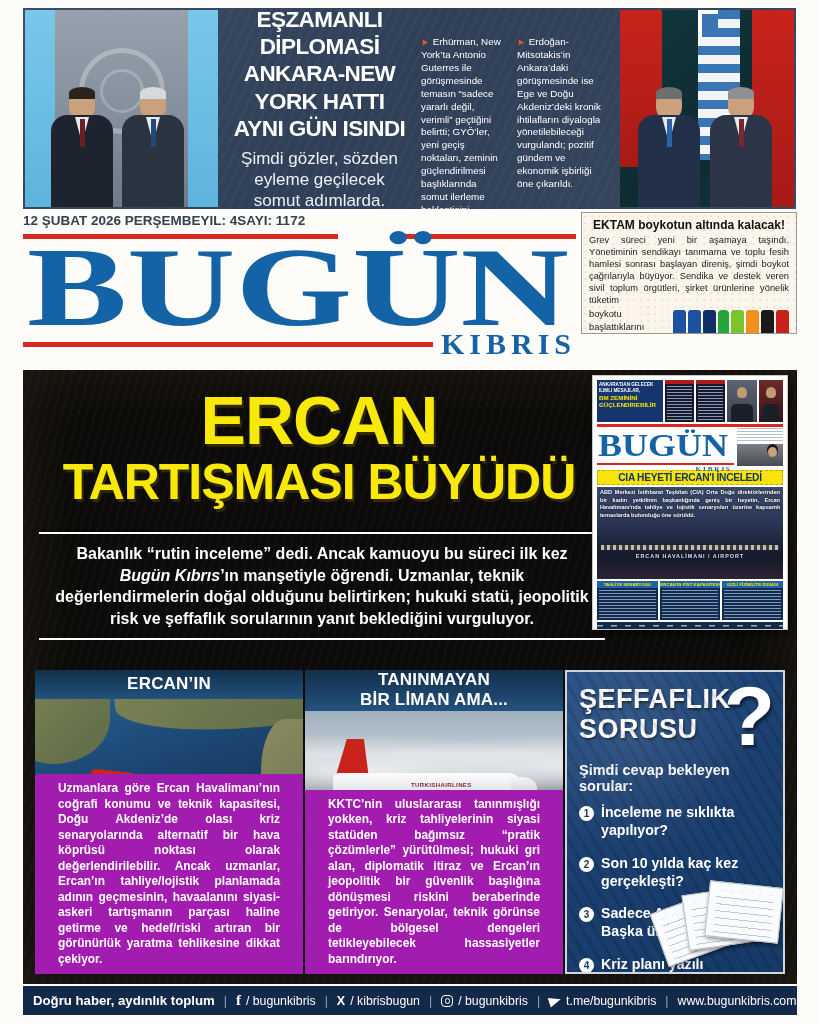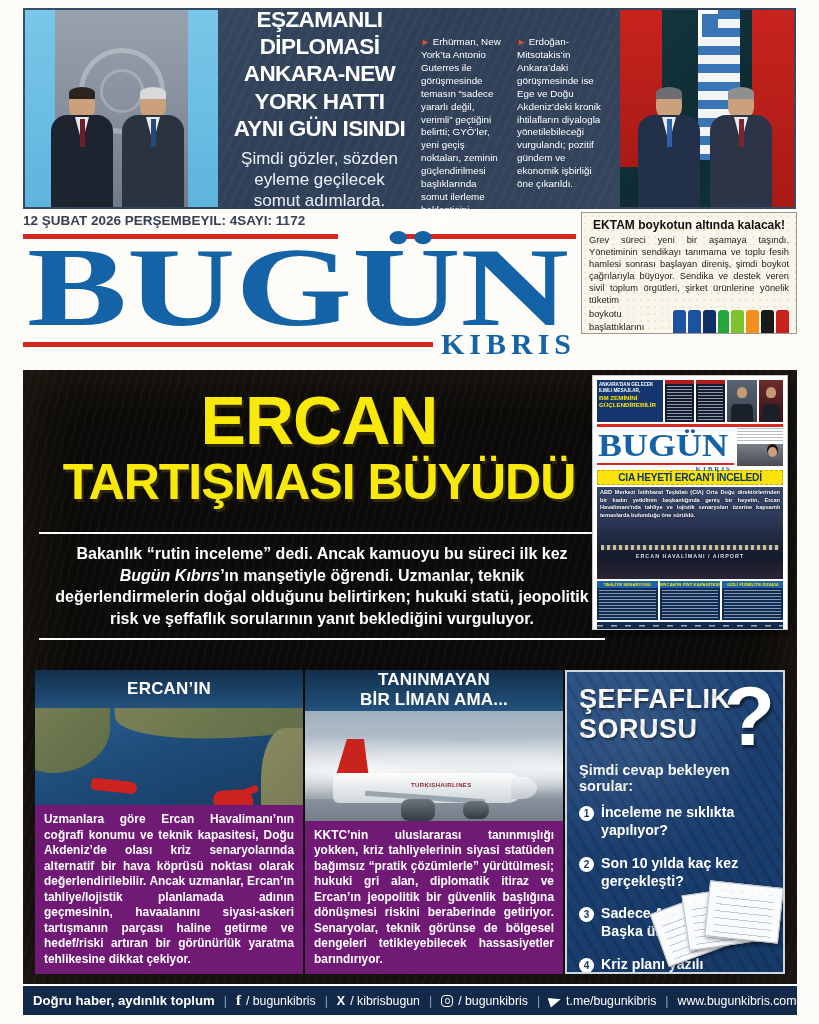--- a/index.html
+++ b/index.html
@@ -123,22 +123,22 @@
   .colimg{position:relative;overflow:hidden;}
   .map{height:138px;background:linear-gradient(160deg,#2b6093 0%,#1d4a77 50%,#163a60 100%);}
   .land{position:absolute;background:linear-gradient(135deg,#7a8156,#5d6b45);}
   .land.turkey{left:30%;top:-22px;width:85%;height:52px;border-radius:0 0 40% 55%;transform:rotate(-4deg);}
   .land.east{right:-18px;top:20px;width:60px;height:130px;border-radius:40% 0 0 30%;background:linear-gradient(135deg,#8a8a60,#6d7450);}
   .land.greece{left:-20px;top:-10px;width:95px;height:75px;border-radius:0 0 60% 40%;}
   .isl{position:absolute;background:#cc2320;}
   .isl.crete{left:56px;top:72px;width:46px;height:12px;border-radius:6px 10px 8px 6px;transform:rotate(6deg);}
   .isl.cyprus{left:178px;top:82px;width:40px;height:18px;border-radius:10px 14px 4px 10px;transform:rotate(-4deg);}
   .isl.cyprus:after{content:"";position:absolute;right:-6px;top:-2px;width:14px;height:7px;background:#cc2320;border-radius:0 6px 6px 0;transform:rotate(-18deg);}
-  .colbody{flex:1;background:#701a75;color:#fff;font-size:11.9px;line-height:1.3;font-weight:600;
-    padding:7px 9px;text-align:justify;}
+  .colbody{flex:1;background:#a21caf;color:#fff;font-size:11.9px;line-height:1.3;font-weight:600;
+    padding:7px 23px;text-align:justify;}
   .plane{height:148px;background:linear-gradient(180deg,#9fb0bd 0%,#c3ccd4 55%,#8d98a2 75%,#737d88 100%);}
   .mist{position:absolute;left:-20px;top:18px;width:140%;height:70px;background:radial-gradient(ellipse at 20% 60%,rgba(255,255,255,.85),transparent 60%),radial-gradient(ellipse at 85% 55%,rgba(255,255,255,.8),transparent 60%);}
   .fuselage{position:absolute;left:28px;top:62px;width:190px;height:30px;background:linear-gradient(180deg,#fdfdfd,#cfd6db);border-radius:16px 40px 40px 16px;}
   .fuselage .lbl{position:absolute;left:78px;top:9px;font-size:6px;color:#8a2430;font-weight:700;letter-spacing:.4px;}
   .tail{position:absolute;left:30px;top:28px;width:34px;height:40px;background:#c8231d;clip-path:polygon(35% 0,85% 0,100% 100%,0 100%);}
   .nose{position:absolute;left:206px;top:66px;width:26px;height:22px;background:linear-gradient(180deg,#f4f6f8,#c2c9cf);border-radius:0 60% 60% 0/0 50% 50% 0;}
   .engine{position:absolute;top:88px;width:34px;height:22px;background:linear-gradient(180deg,#6c757e,#343b43);border-radius:8px;}
   .e1{left:96px;} .e2{left:158px;width:26px;height:18px;top:90px;}
   .wingline{position:absolute;left:60px;top:84px;width:120px;height:5px;background:#9aa4ad;transform:rotate(4deg);}
 

